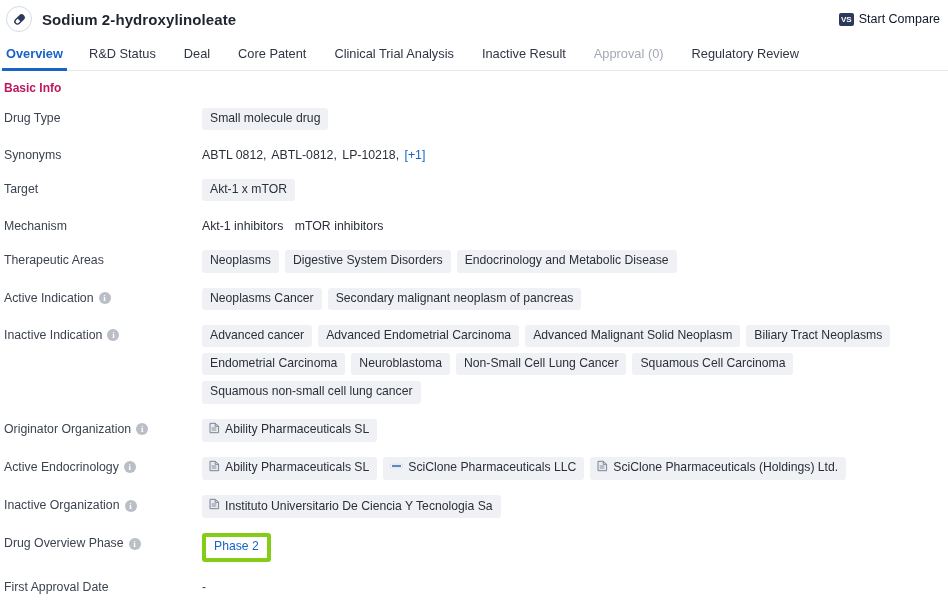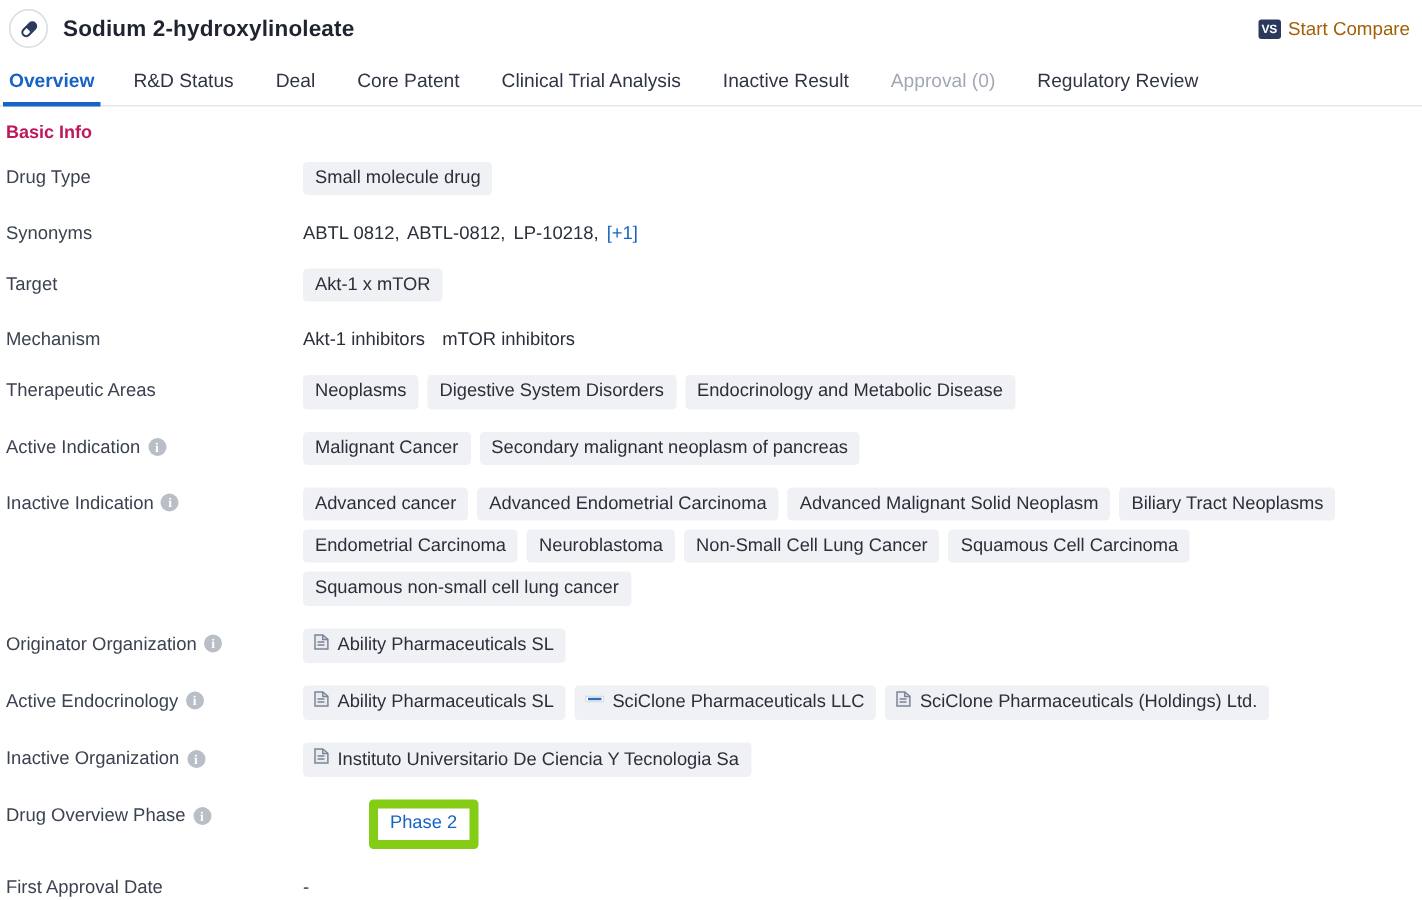--- a/index.html
+++ b/index.html
@@ -52,21 +52,21 @@
     background: #2b3a5c;
     color: #fff;
     font-size: 8px;
     font-weight: bold;
     display: flex; align-items: center; justify-content: center;
     letter-spacing: -0.2px;
     flex: 0 0 auto;
   }
   .compare-label {
     font-size: 12.5px;
-    color: #a16207;
+    color: #0f172a;
     white-space: nowrap;
   }
 
   
   .tab-bar {
     position: relative;
     display: flex;
     align-items: flex-end;
     height: 33px;
     padding-left: 2px;
@@ -174,29 +174,28 @@
   }
   .syn-item { margin-right: 2px; }
   .link {
     color: #1763c6;
     cursor: pointer;
   }
   .mech-item { margin-right: 8px; }
 
   .phase-badge {
     display: inline-block;
-    border: 6px solid #84cc16;
+    border: 4px solid #84cc16;
     color: #1763c6;
     background: #ffffff;
     border-radius: 3px;
     font-size: 12.2px;
     padding: 2px 8px 3px 8px;
     line-height: 1.25;
     cursor: pointer;
-    margin-left: 44px;
   }
   .dash-value {
     font-size: 12.3px;
     color: #3c4350;
     padding-top: 3px;
   }
 </style>
 </head>
 <body>
 
@@ -287,21 +286,21 @@
       <span class="chip">Endocrinology and Metabolic Disease</span>
     </div>
   </div>
 
   <div class="row">
     <div class="row-label">
       <span>Active Indication</span>
       <span class="info-icon">i</span>
     </div>
     <div class="row-value">
-      <span class="chip">Malignant Cancer</span>
+      <span class="chip">Neoplasms Cancer</span>
       <span class="chip">Secondary malignant neoplasm of pancreas</span>
     </div>
   </div>
 
   <div class="row">
     <div class="row-label">
       <span>Inactive Indication</span>
       <span class="info-icon">i</span>
     </div>
     <div class="row-value">

